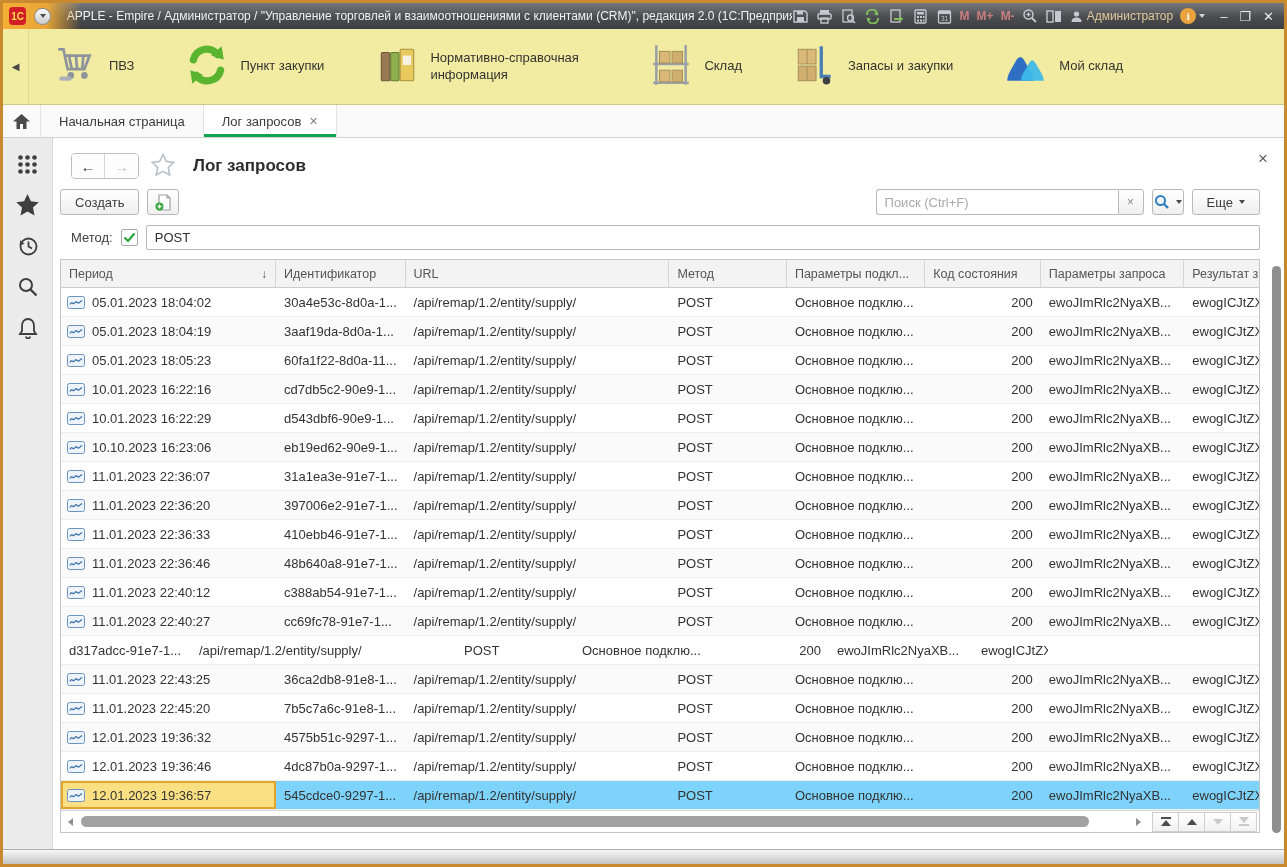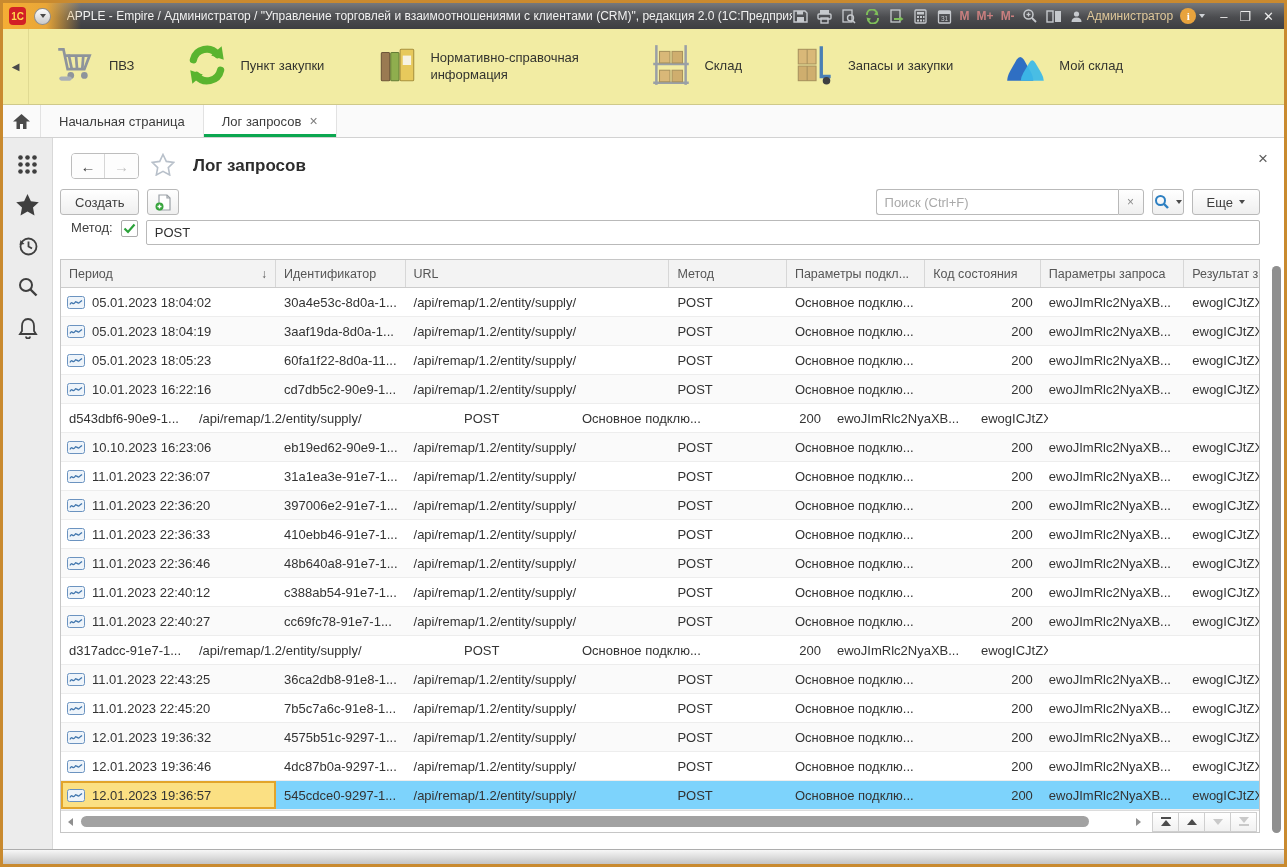--- a/index.html
+++ b/index.html
@@ -69,21 +69,21 @@
   .btn.icon-only { width:32px; padding:0; }
   .search-wrap { margin-left:auto; display:flex; align-items:center; }
   .search-input { width:242px; height:26px; border:1px solid #b9b9b9; border-right:none; border-radius:3px 0 0 3px;
                   font-size:13px; padding:0 8px; color:#3b82f6; font-family:inherit; }
   .search-input::placeholder { color:#a9a9a9; }
   .search-clear { width:26px; height:26px; border:1px solid #b9b9b9; border-radius:0 3px 3px 0;
                   background:linear-gradient(#ffffff,#efefef); color:#8a8a8a; font-size:12px;
                   display:flex; align-items:center; justify-content:center; }
   .lens-btn { margin-left:8px; width:44px; }
 
-  .filter-row { height:34px; display:flex; padding:0 24px 0 18px; gap:8px; flex:0 0 auto; }
+  .filter-row { height:34px; display:flex; align-items:center; padding:0 24px 0 18px; gap:8px; flex:0 0 auto; }
   .filter-label { font-size:13px; color:#3e3e3e; }
   .checkbox { width:17px; height:17px; border:1px solid #ababab; border-radius:2px; background:#fff;
               display:flex; align-items:center; justify-content:center; }
   .filter-input { flex:1; height:25px; border:1px solid #b9b9b9; border-radius:2px; font-size:13px;
                   padding:0 8px; color:#2f2f2f; font-family:inherit; }
 
   
   .table-zone { margin:5px 24px 0 7px; border:1px solid #c6c6c6; flex:0 0 auto; }
   .thead { height:28px; background:#f3f3f3; border-bottom:1px solid #cccccc; display:flex; font-size:12.5px; color:#555; }
   .hcell { display:flex; align-items:center; padding:0 8px; border-right:1px solid #d7d7d7; overflow:hidden; white-space:nowrap; }
@@ -580,20 +580,29 @@
                 <span class="ctext">200</span>
               </div>
     <div class="cell c6">
                 <span class="ctext">ewoJImRlc2NyaXB...</span>
               </div>
     <div class="cell c7">
                 <span class="ctext">ewogICJtZX</span>
               </div>
   </div>
             <div class="trow">
+    <div class="cell c0">
+      <span class="rec-icon">
+        <svg width="18" height="13" viewBox="0 0 18 13">
+                    <rect x="0.5" y="0.5" width="17" height="12" rx="2" fill="#eef4fa" stroke="#6b93c0"></rect>
+                    <path d="M3 8.5 C4.5 4 6 10 8 6.5 C9.5 4 11 9 13 6 L15 4.5" fill="none" stroke="#3f75ad" stroke-width="1.3"></path>
+                  </svg>
+      </span>
+      <span class="ctext">10.01.2023 16:22:29</span>
+    </div>
     <div class="cell c1">
                 <span class="ctext">d543dbf6-90e9-1...</span>
               </div>
     <div class="cell c2">
                 <span class="ctext">/api/remap/1.2/entity/supply/</span>
               </div>
     <div class="cell c3">
                 <span class="ctext">POST</span>
               </div>
     <div class="cell c4">

